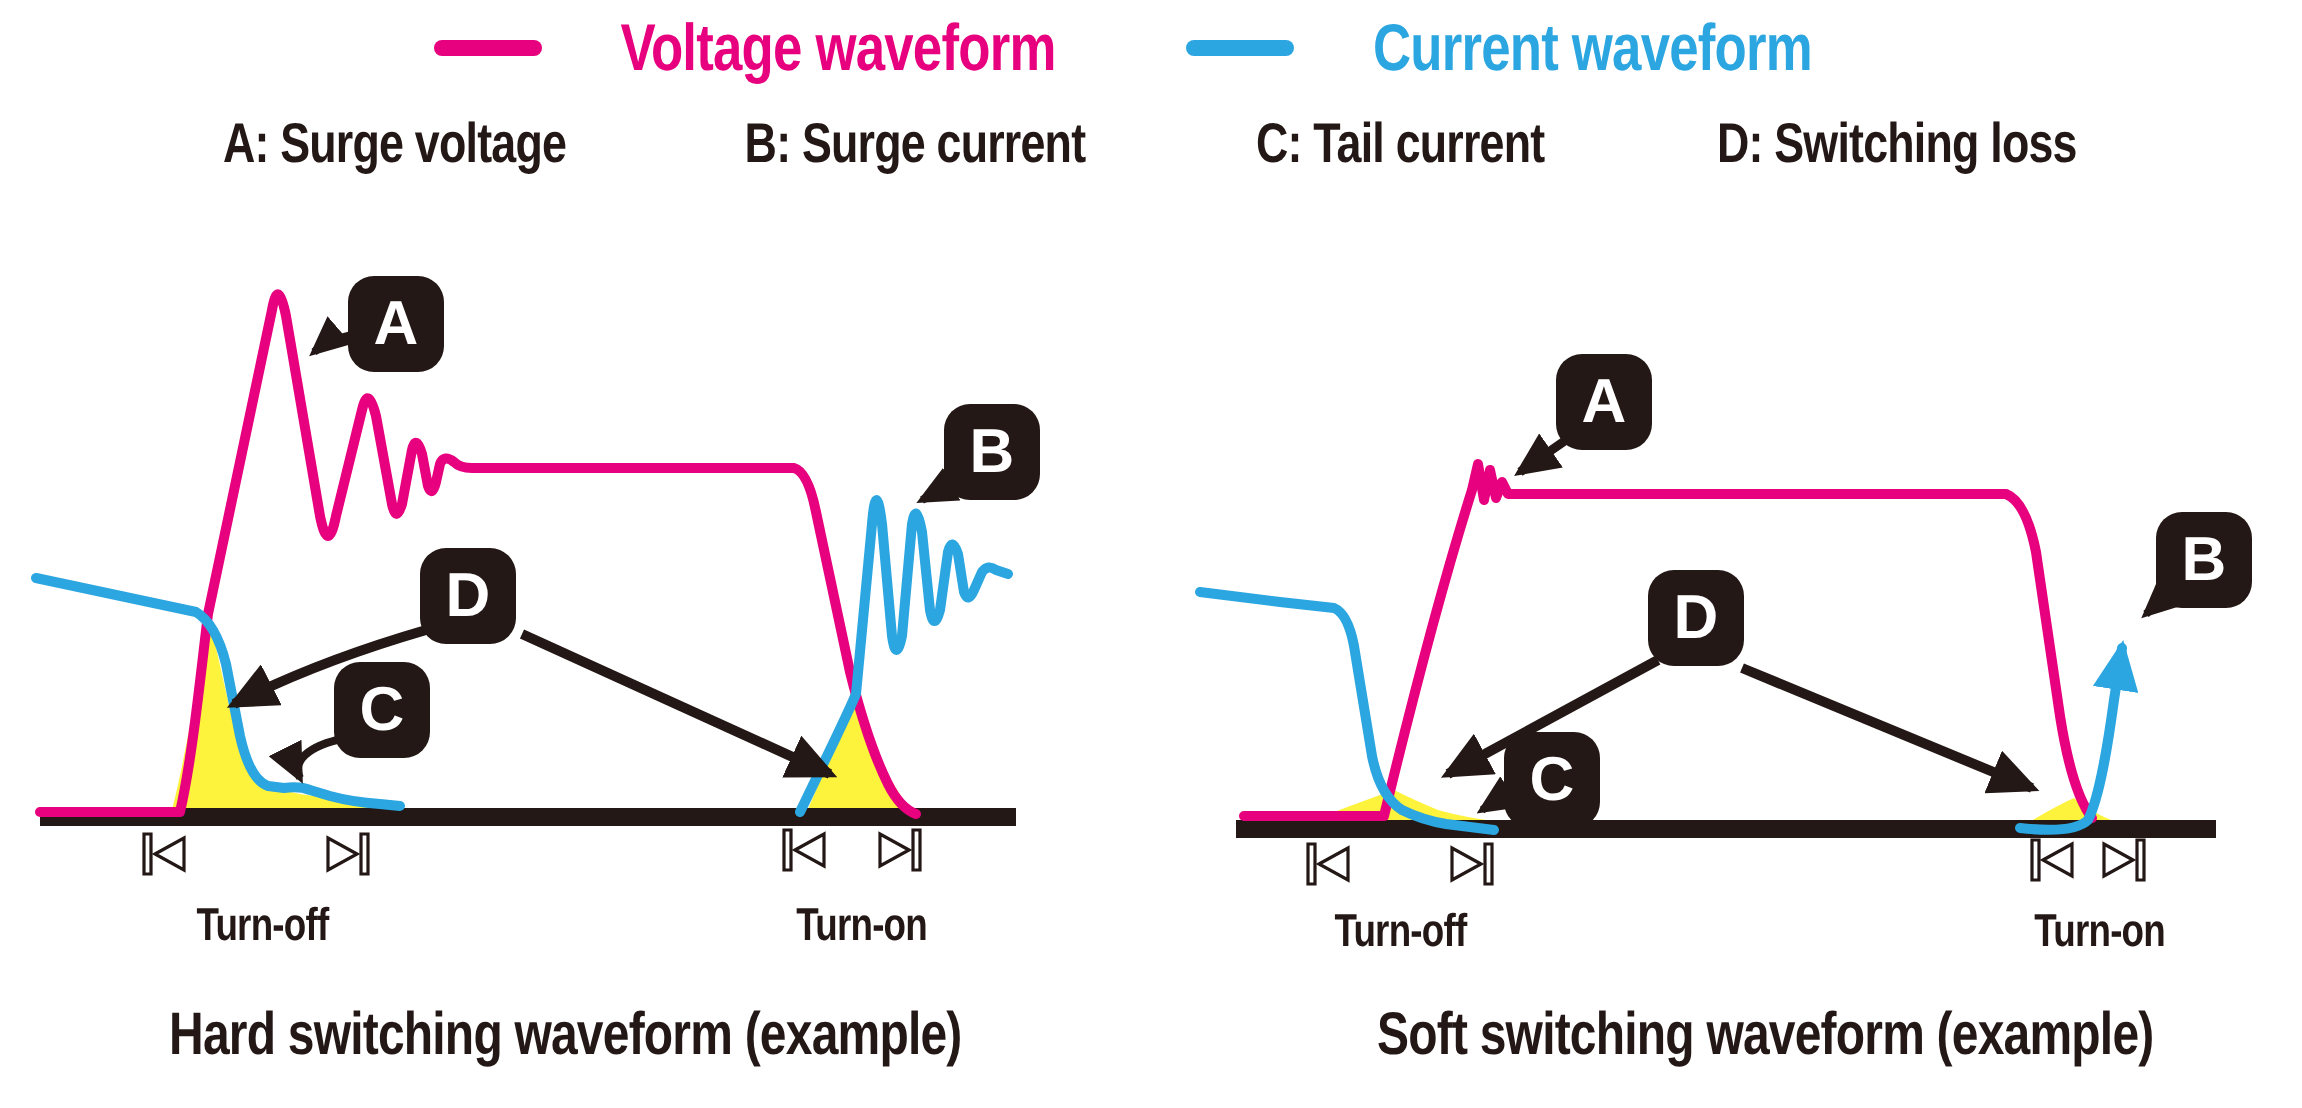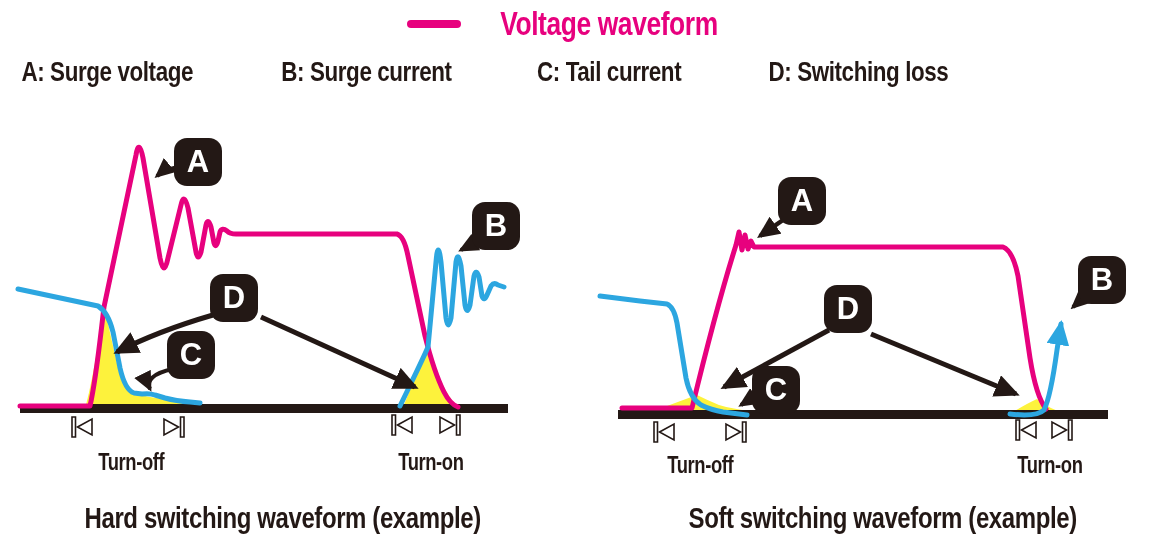--- a/index.html
+++ b/index.html
@@ -9,21 +9,21 @@
   
   .legend{position:absolute;left:0;top:2px;width:1151px;height:44px;display:flex;
           justify-content:center;align-items:center;gap:38px;}
   .legend-item{display:flex;align-items:center;gap:12px;}
   .legend-swatch{width:54px;height:8px;border-radius:4px;}
   .legend-text{font-size:33px;font-weight:bold;}
   .v-col{color:#e7017e;} .c-col{color:#2ca6e0;}
   .sw-v{background:#e7017e;} .sw-c{background:#2ca6e0;}
   
   .defs-row{position:absolute;left:0;top:52px;width:1151px;height:40px;display:flex;
-            justify-content:flex-start;align-items:center;gap:46px;font-size:28px;font-weight:bold;}
+            justify-content:center;align-items:center;gap:46px;font-size:28px;font-weight:bold;}
   
   .canvas{position:absolute;left:0;top:0;}
   
   .tag{position:absolute;width:48px;height:48px;background:#231815;border-radius:13px;
        display:flex;align-items:center;justify-content:center;color:#fff;
        font-size:31px;font-weight:bold;}
   
   .phase{position:absolute;width:140px;text-align:center;font-size:23px;font-weight:bold;text-decoration:underline;}
   
   .caption{position:absolute;width:535px;text-align:center;font-size:30px;font-weight:bold;}
@@ -108,20 +108,24 @@
           <path d="M18.5,10 L4,2 L4,18 Z"></path>
       </g>
     </g>
   </svg>
 
   <div class="legend">
     <div class="legend-item">
       <span class="legend-swatch sw-v"></span>
       <span class="legend-text v-col cond">Voltage waveform</span>
     </div>
+    <div class="legend-item">
+      <span class="legend-swatch sw-c"></span>
+      <span class="legend-text c-col cond">Current waveform</span>
+    </div>
   </div>
 
   <div class="defs-row">
     <span class="cond">A: Surge voltage</span>
     <span class="cond">B: Surge current</span>
     <span class="cond">C: Tail current</span>
     <span class="cond">D: Switching loss</span>
   </div>
 
   <div class="tag" style="left:174px;top:138px;">

